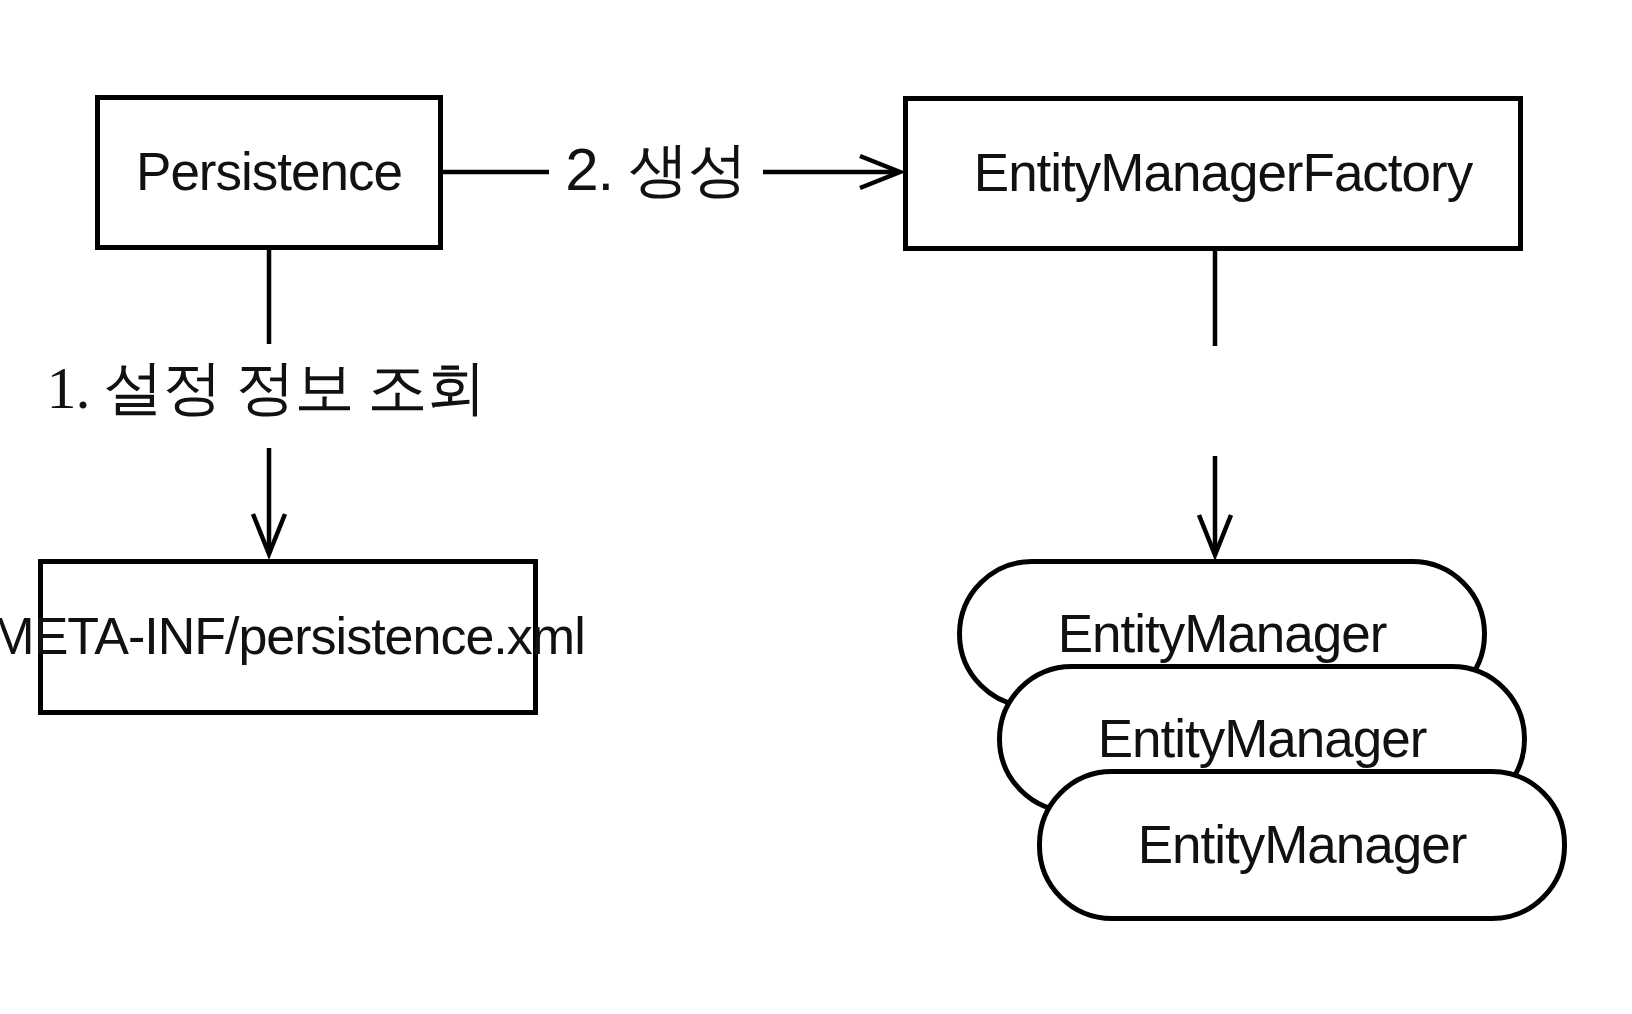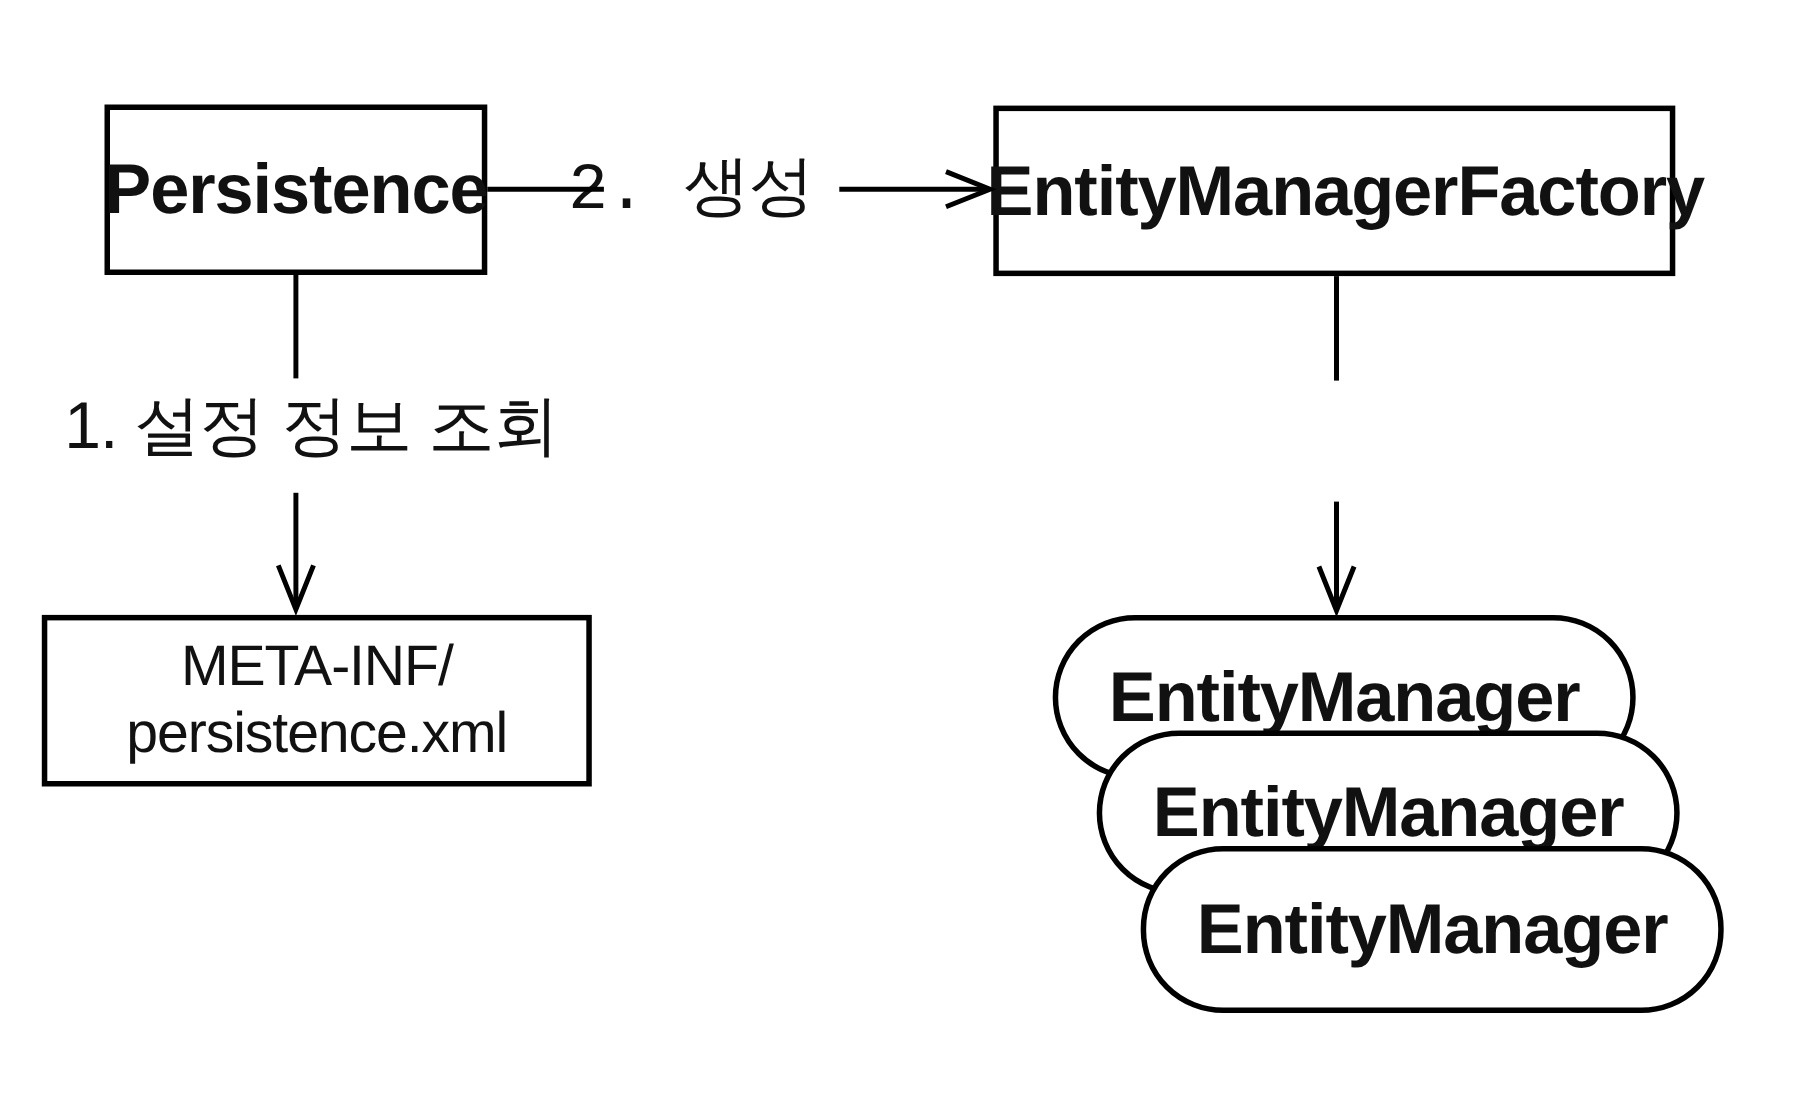--- a/index.html
+++ b/index.html
@@ -26,52 +26,52 @@
     justify-content: center;
     text-align: center;
   }
   .rect {
     border-radius: 0;
   }
   .pill {
     border-radius: 75px;
   }
   .node-label {
-    font-size: 64px;
-    font-weight: 700;
+    font-size: 53px;
+    font-weight: 400;
     letter-spacing: -1px;
     line-height: 1.15;
     white-space: nowrap;
   }
   .meta-label {
     font-size: 52px;
     font-weight: 400;
     letter-spacing: -1px;
     line-height: 1.18;
     white-space: nowrap;
   }
   .node-persistence      { left: 95px;   top: 95px;  width: 348px; height: 155px; }
   .node-emf              { left: 903px;  top: 96px;  width: 620px; height: 155px; padding-left: 20px; }
-  .node-meta             { left: 38px;   top: 559px; width: 500px; height: 156px; flex-direction: column; }
+  .node-meta             { left: 38px;   top: 559px; width: 500px; height: 156px; flex-direction: row; }
   .node-em-1             { left: 957px;  top: 559px; width: 530px; height: 150px; z-index: 1; }
   .node-em-2             { left: 997px;  top: 664px; width: 530px; height: 150px; z-index: 2; }
   .node-em-3             { left: 1037px; top: 769px; width: 530px; height: 152px; z-index: 3; }
   .edge-label {
     position: absolute;
     transform: translate(-50%, -50%);
     font-size: 60px;
     font-weight: 400;
     letter-spacing: -1px;
     white-space: nowrap;
     background: #ffffff;
     padding: 0 4px;
     z-index: 4;
   }
-  .edge-label-1 { left: 283px;  top: 388px; }
-  .edge-label-2 { left: 628px;  top: 170px; font-family: Liberation Mono, monospace; }
+  .edge-label-1 { left: 266px;  top: 388px; font-family: Liberation Serif, serif; }
+  .edge-label-2 { left: 656px;  top: 170px; }
   .edge-label-3 { left: 1212px; top: 400px; }
   .connectors {
     position: absolute;
     left: 0;
     top: 0;
     z-index: 5;
     pointer-events: none;
   }
   .connectors line,
   .connectors polyline {

